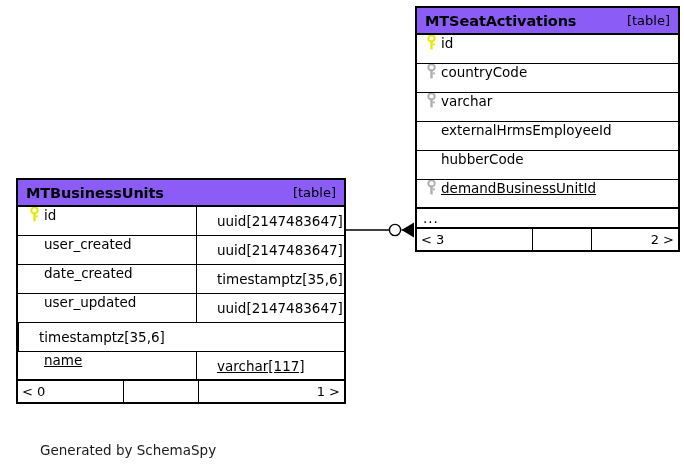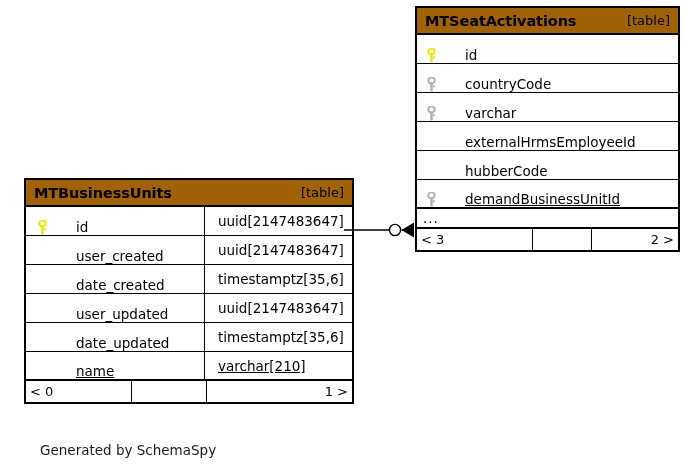--- a/index.html
+++ b/index.html
@@ -20,21 +20,21 @@
   .table-node {
     position: absolute;
     box-sizing: border-box;
     border: 2px solid #000000;
     background: #ffffff;
   }
   .tbl-header {
     display: flex;
     align-items: center;
     justify-content: space-between;
-    background: #a16207;
+    background: #8b5cf6;
     border-bottom: 2px solid #000000;
     padding: 0 8px;
     height: 27px;
     box-sizing: border-box;
   }
   .tbl-name {
     font-weight: bold;
     font-size: 14.5px;
     letter-spacing: -0.1px;
     white-space: nowrap;
@@ -48,34 +48,33 @@
     display: flex;
     align-items: stretch;
     border-bottom: 1px solid #000000;
     height: 29px;
     box-sizing: border-box;
   }
   .tbl-row.last-col-row { border-bottom: 2px solid #000000; text-decoration: underline; }
 
   .cell-name {
     display: flex;
-    align-items: flex-end;
+    align-items: flex-start;
     flex: 1 1 auto;
     padding-left: 6px;
     font-size: 13.5px;
     white-space: nowrap;
     overflow: hidden;
     box-sizing: border-box;
-    gap: 24px;
   }
   .cell-type {
     display: flex;
     align-items: center;
     font-size: 13.5px;
-    padding-left: 13px;
+    padding-left: 20px;
     border-left: 1px solid #000000;
     white-space: nowrap;
     box-sizing: border-box;
   }
 
   
   .key-slot {
     width: 20px;
     min-width: 20px;
     display: flex;
@@ -109,21 +108,21 @@
     box-sizing: border-box;
     overflow: hidden;
     white-space: nowrap;
   }
   .foot-prev { justify-content: flex-start; padding-left: 4px; }
   .foot-mid  { border-left: 1px solid #000000; border-right: 1px solid #000000; }
   .foot-next { justify-content: flex-end; padding-right: 4px; }
 
   
   #business-units {
-    left: 24px;
+    left: 16px;
     top: 178px;
     width: 330px;
   }
   #business-units .cell-type { width: 148px; min-width: 148px; }
   #business-units .foot-prev { width: 105px; }
   #business-units .foot-mid  { width: 76px; }
   #business-units .foot-next { flex: 1 1 auto; }
 
   #seat-activations {
     left: 415px;
@@ -197,33 +196,29 @@
 
   <div class="tbl-row">
     <div class="cell-name">
       <span class="key-slot"></span>
       <span>user_updated</span>
     </div>
     <div class="cell-type">uuid[2147483647]</div>
   </div>
 
   <div class="tbl-row">
-    <div class="cell-name">
-      <span class="key-slot"></span>
-      <span>date_updated</span>
-    </div>
     <div class="cell-type">timestamptz[35,6]</div>
   </div>
 
   <div class="tbl-row last-col-row">
     <div class="cell-name">
       <span class="key-slot"></span>
       <span>name</span>
     </div>
-    <div class="cell-type">varchar[210]</div>
+    <div class="cell-type">varchar[117]</div>
   </div>
 
   <div class="tbl-footer">
     <div class="foot-cell foot-prev">&lt; 0</div>
     <div class="foot-cell foot-mid"></div>
     <div class="foot-cell foot-next">1 &gt;</div>
   </div>
 </div>
 
 <div class="table-node" id="seat-activations">

